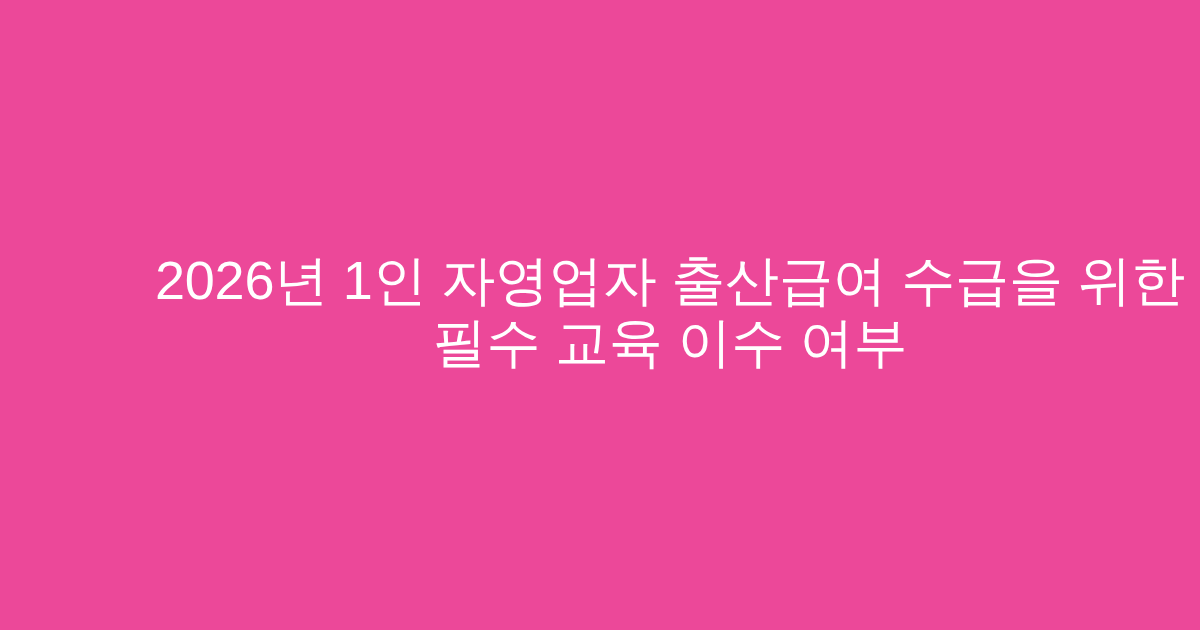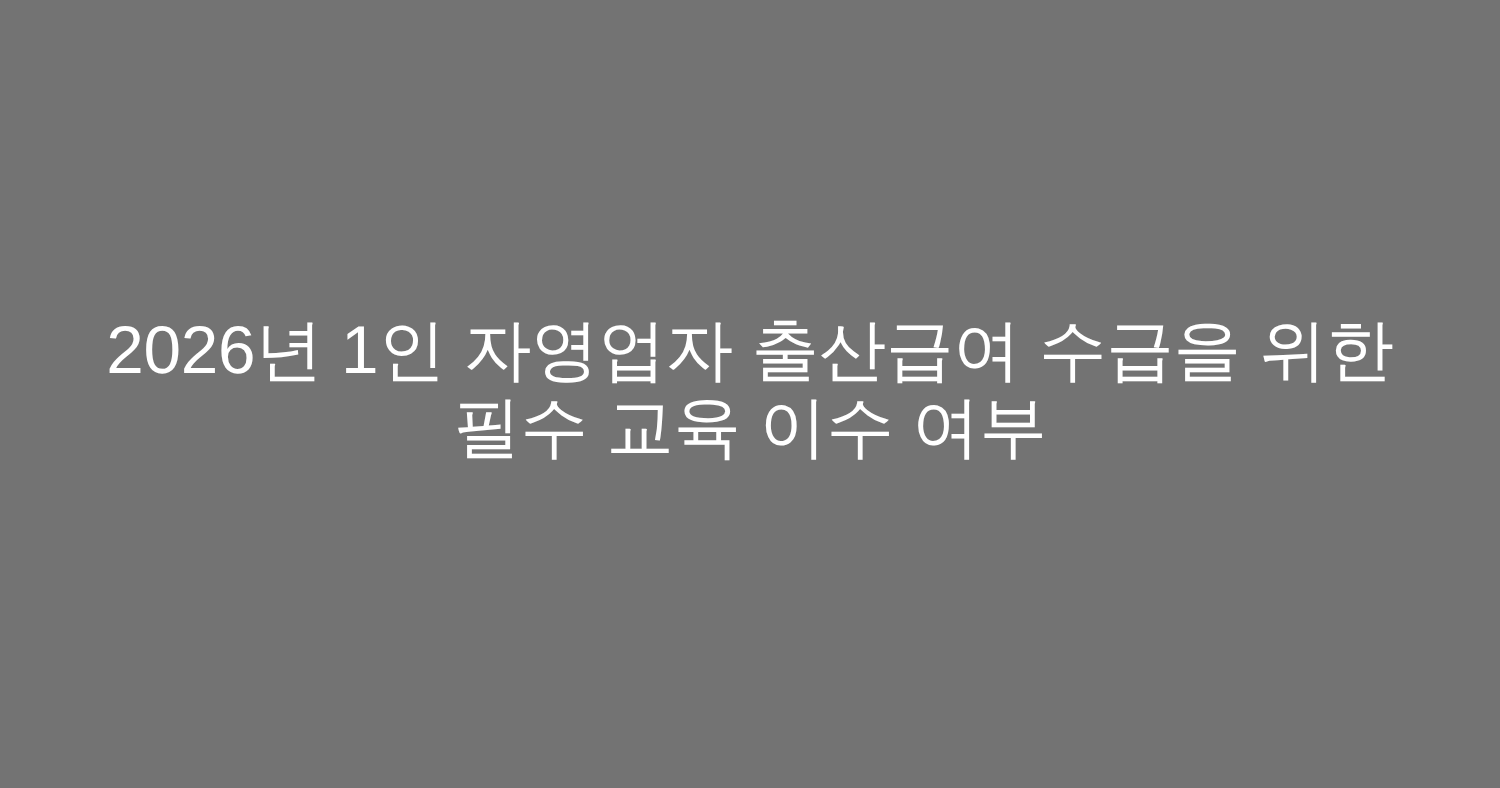--- a/index.html
+++ b/index.html
@@ -38,17 +38,17 @@
     font-weight: 400;
     letter-spacing: -0.2px;
     word-break: keep-all;
     white-space: pre-wrap;
     transform: translateY(-4px);
   }
 </style>
 </head>
 <body>
 
-<div id="og-card" style="background-color: #737373;">
+<div id="og-card" style="background-color: #ec4899; justify-content: flex-end;">
 
   <h1 id="title-block" style="color: rgb(255, 255, 255);">2026년 1인 자영업자 출산급여 수급을 위한 필수 교육 이수 여부</h1>
 
 </div>
 
 </body></html>

